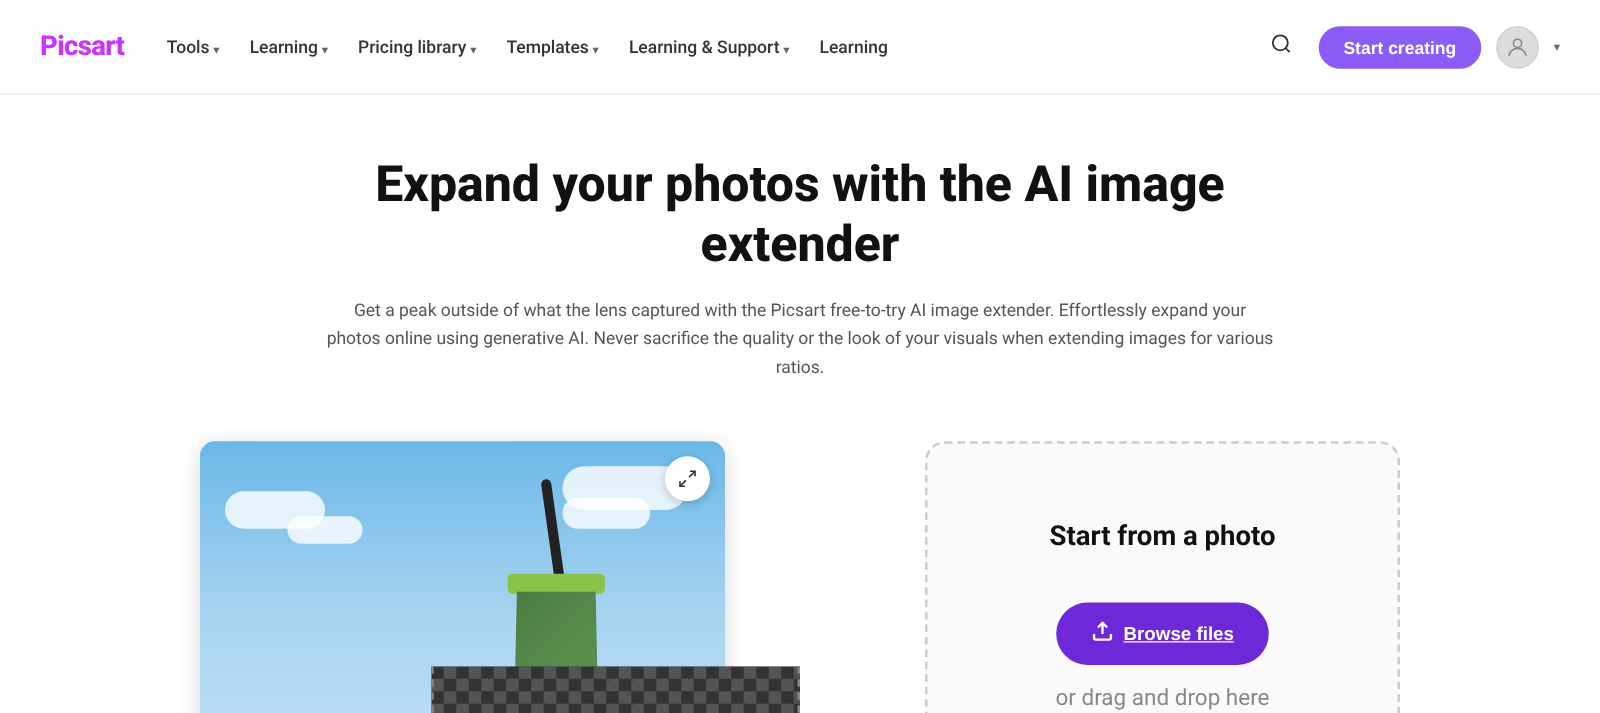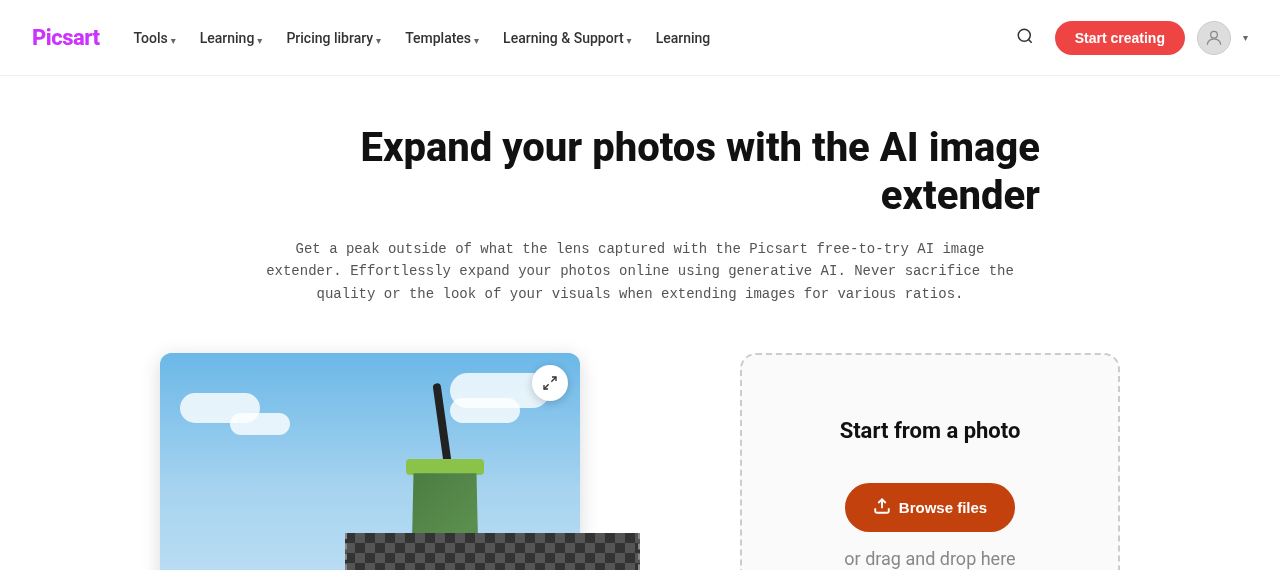--- a/index.html
+++ b/index.html
@@ -20,41 +20,41 @@
       cursor: pointer; border-radius: 6px; font-weight: 500;
       white-space: nowrap;
     }
     .chevron { font-size: 10px; color: #666; }
     .nav-right { display: flex; align-items: center; gap: 12px; }
     .search-icon-btn {
       width: 36px; height: 36px; border-radius: 50%; display: flex; align-items: center; justify-content: center;
       cursor: pointer; border: none; background: transparent;
     }
     .start-creating-btn {
-      background: #ef4444; color: #fff; border: none; border-radius: 24px;
+      background: #8b5cf6; color: #fff; border: none; border-radius: 24px;
       padding: 9px 20px; font-size: 14px; font-weight: 600; cursor: pointer;
     }
     .avatar {
       width: 34px; height: 34px; border-radius: 50%; background: #ddd;
       display: flex; align-items: center; justify-content: center;
       cursor: pointer; border: 1px solid #ccc;
     }
     .avatar-chevron { font-size: 10px; color: #666; cursor: pointer; }
 
     
     .hero {
       text-align: center; padding: 48px 20px 24px;
     }
     .hero-title {
       font-size: 40px; font-weight: 800; color: #111; line-height: 1.2;
-      max-width: 800px; margin: 0 auto 18px; text-align: right;
+      max-width: 800px; margin: 0 auto 18px;
     }
     .hero-desc {
       font-size: 14px; color: #555; line-height: 1.6;
-      max-width: 760px; margin: 0 auto; font-family: Liberation Mono, monospace;
+      max-width: 760px; margin: 0 auto;
     }
 
     
     .main-content {
       display: flex; justify-content: center; align-items: flex-start;
       gap: 80px; padding: 24px 60px;
       max-width: 1280px; margin: 0 auto;
     }
 
     
@@ -142,23 +142,23 @@
     .upload-card {
       border: 2px dashed #CCC; border-radius: 16px;
       padding: 60px 40px; text-align: center;
       background: #FAFAFA; min-height: 280px;
       display: flex; flex-direction: column; align-items: center; justify-content: center;
     }
     .upload-title {
       font-size: 22px; font-weight: 700; color: #111; margin-bottom: 40px;
     }
     .browse-btn {
-      background: #c2410c; color: white; border: none; border-radius: 30px;
+      background: #6d28d9; color: white; border: none; border-radius: 30px;
       padding: 14px 28px; font-size: 15px; font-weight: 600; cursor: pointer;
-      display: flex; align-items: center; gap: 8px; margin-bottom: 16px;
+      display: flex; align-items: center; gap: 8px; margin-bottom: 16px; text-decoration: underline;
     }
     .drag-drop-text {
       font-size: 18px; color: #888;
     }
   </style>
 </head>
 <body>
 
 <nav class="navbar">
   <div class="nav-left">

